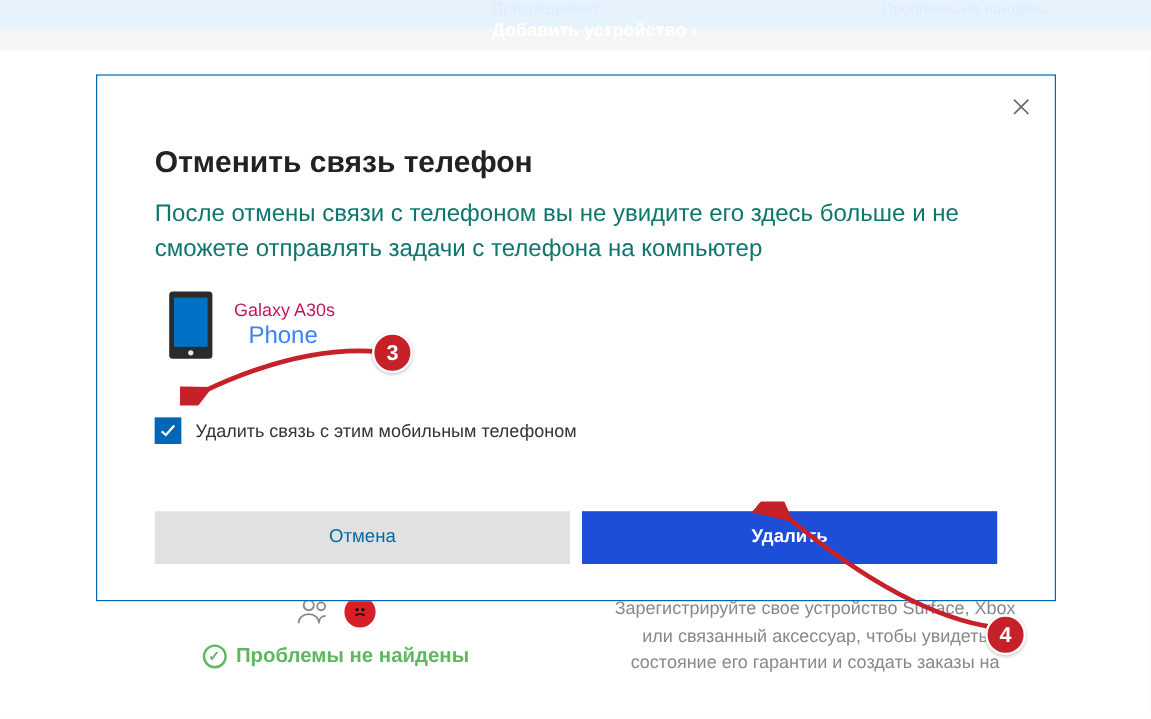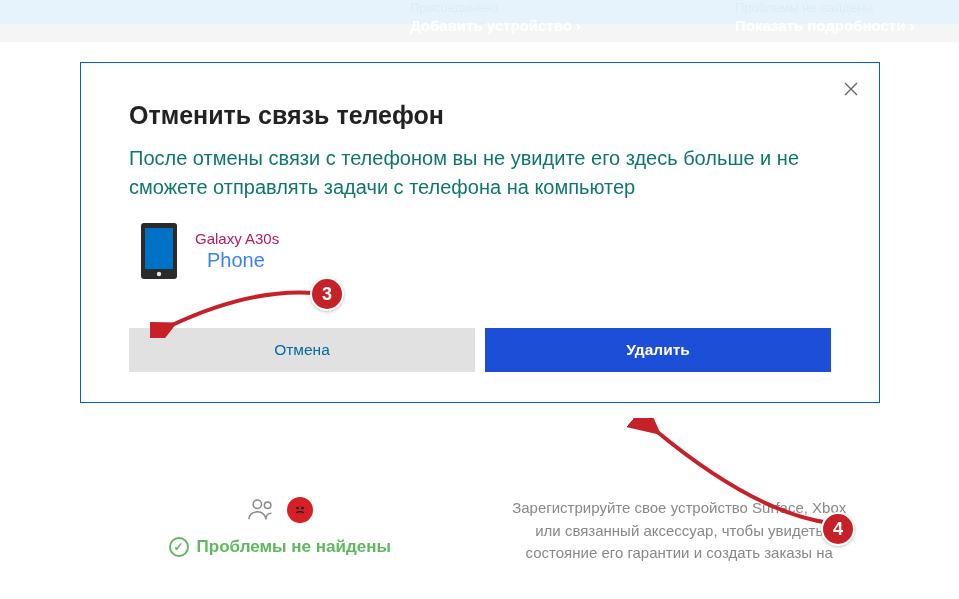--- a/index.html
+++ b/index.html
@@ -111,21 +111,21 @@
     width: 28px; height: 28px;
     display: flex; align-items: center; justify-content: center;
     color: #666;
     cursor: pointer;
     font-size: 18px;
   }
   .modal-title {
     font-size: 25px;
     font-weight: 600;
     color: #222;
-    margin-top: 8px;
+    margin-top: 28px;
     margin-bottom: 14px;
   }
   .modal-desc {
     font-size: 20px;
     color: #0f766e;
     line-height: 1.45;
     margin-bottom: 20px;
   }
   .device-row {
     display: flex;
@@ -193,23 +193,20 @@
 </style>
 </head>
 <body>
 
 <div class="top-banner">
   <span class="banner-sub bg-1s">Присоединено</span>
   <a class="banner-link bg-1">
     <span>Добавить устройство</span><span class="chev">›</span>
   </a>
   <span class="banner-sub bg-2s">Проблемы не найдены</span>
-  <a class="banner-link bg-2">
-    <span>Показать подробности</span><span class="chev">›</span>
-  </a>
 </div>
 
 <div class="backdrop-area">
   <div class="page-row">
     <div class="card">
       <div class="icons">
         <span class="people-icon">
           <svg viewBox="0 0 32 24">
               <g fill="none" stroke="#888" stroke-width="1.6">
                 <circle cx="11" cy="7" r="4.5"></circle>
@@ -255,20 +252,28 @@
         <rect x="6" y="6" width="28" height="41" fill="#0072c6"></rect>
         <circle cx="20" cy="52" r="2.2" fill="#e6e6e6"></circle>
       </svg>
     </div>
     <div class="device-info">
       <div class="name">Galaxy A30s</div>
       <div class="type">Phone</div>
     </div>
   </div>
 
+  <div class="check-row">
+    <div class="checkbox">
+      <svg viewBox="0 0 16 16">
+          <path d="M2 8.5 L6 12 L14 3" stroke="#fff" stroke-width="2.2" fill="none"></path>
+        </svg>
+    </div>
+    <span class="check-label">Удалить связь с этим мобильным телефоном</span>
+  </div>
 
   <div class="btn-row">
     <button class="btn btn-cancel">Отмена</button>
     <button class="btn btn-delete">Удалить</button>
   </div>
 </div>
 
 <div class="badge badge-3">3</div>
 <div class="badge badge-4">4</div>
 

